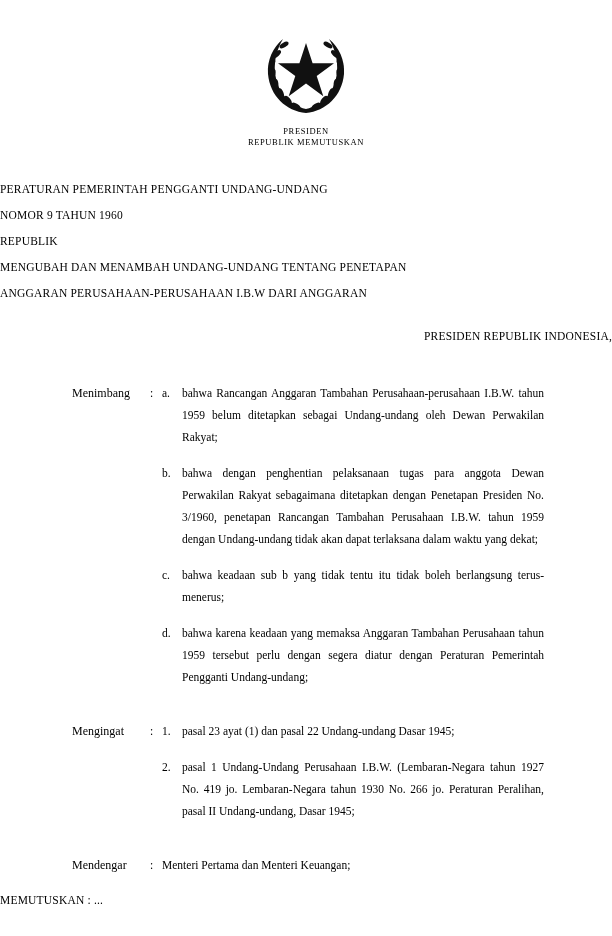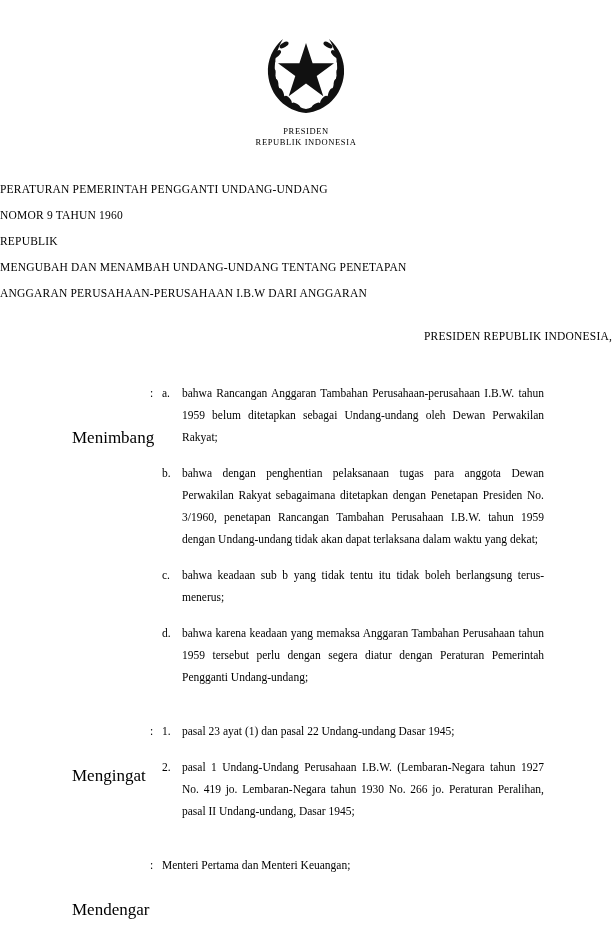--- a/index.html
+++ b/index.html
@@ -61,23 +61,22 @@
     padding: 0 68px 0 72px;
   }
   .clause {
     display: flex;
     align-items: flex-start;
     margin-bottom: 18px;
   }
   .clause-label {
     width: 78px;
     flex: 0 0 78px;
-    font-size: 17px;
-    line-height: 22px;
-    margin-top: 45px;
+    font-size: 12px;
+    line-height: 22px;
   }
   .clause-colon {
     width: 12px;
     flex: 0 0 12px;
     font-size: 11.5px;
     line-height: 22px;
   }
   .clause-items {
     flex: 1 1 auto;
   }
@@ -151,21 +150,21 @@
             <ellipse cx="75" cy="28" rx="5" ry="2.4" transform="rotate(45 75 28)"></ellipse>
             <ellipse cx="68" cy="19" rx="5" ry="2.4" transform="rotate(30 68 19)"></ellipse>
           </g>
 
           <path d="M46 17 L52.6 37.3 L74 37.3 L56.7 49.9 L63.3 70.2 L46 57.6 L28.7 70.2 L35.3 49.9 L18 37.3 L39.4 37.3 Z"></path>
         </g>
       </svg>
     </div>
     <div class="emblem-caption">
       <div>PRESIDEN</div>
-      <div>REPUBLIK INDONESIA</div>
+      <div>REPUBLIK MEMUTUSKAN</div>
     </div>
   </div>
 
   <div class="title-block">
     <div class="title-line">PERATURAN PEMERINTAH PENGGANTI UNDANG-UNDANG</div>
     <div class="title-line">NOMOR 9 TAHUN 1960</div>
     <div class="title-line">REPUBLIK</div>
     <div class="title-line">MENGUBAH DAN MENAMBAH UNDANG-UNDANG TENTANG PENETAPAN</div>
     <div class="title-line">ANGGARAN PERUSAHAAN-PERUSAHAAN I.B.W DARI ANGGARAN</div>
   </div>

